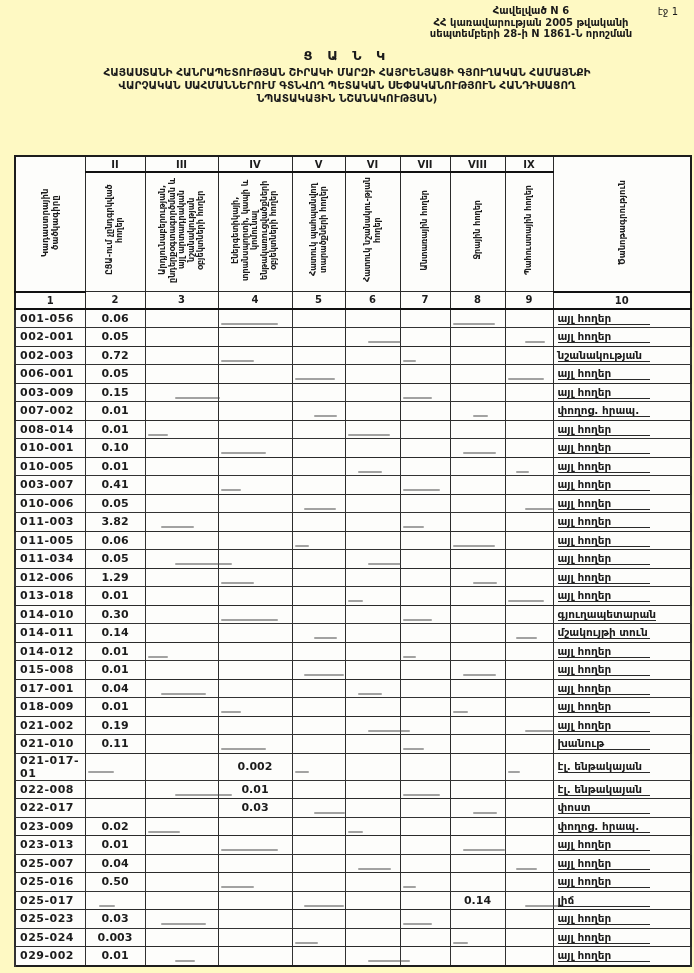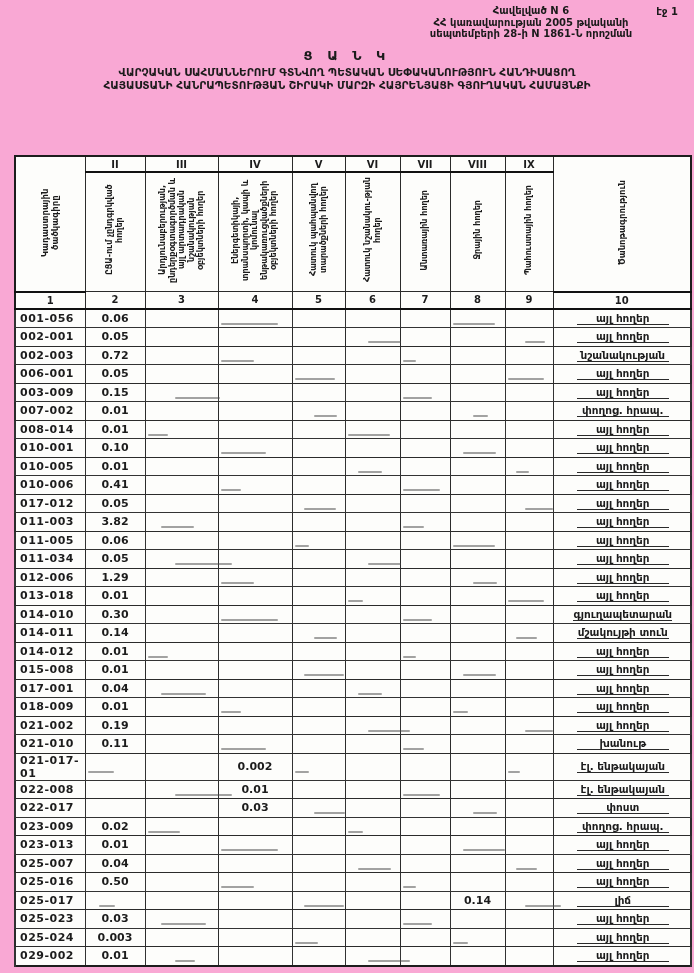--- a/index.html
+++ b/index.html
@@ -6,31 +6,31 @@
   body{
     width:694px;height:973px;
     background:#f4f4f2;
     font-family:"DejaVu Sans", sans-serif;
     color:#1b1b1b;
     position:relative;
     overflow:hidden;
   }
   .page{
     position:absolute;inset:0;
-    background:#f9a8d4;
+    background:#fef9c3;
   }
   
   .doc-header{
     position:absolute;top:5px;left:400px;width:262px;
     text-align:center;
     font-size:10px;font-weight:bold;line-height:1.15;
   }
   .page-label{
     position:absolute;top:6px;right:16px;
-    font-size:10px;font-weight:bold;
+    font-size:10px;font-weight:normal;
   }
   
   .doc-title{
     position:absolute;top:48px;left:0;width:100%;
     text-align:center;
     font-size:13px;font-weight:bold;letter-spacing:5px;
   }
   .doc-subtitle{
     position:absolute;top:66px;left:10px;width:674px;
     text-align:center;
@@ -68,21 +68,21 @@
     white-space:normal;
   }
   .vtext.big{font-size:8.5px;}
   tbody td{height:17.5px;font-size:11px;}
   tbody td.code{
     text-align:left;padding-left:4px;
     font-size:11px;letter-spacing:.5px;
     border-left:2px solid #1d1d1d;
   }
   tbody td.num{text-align:center;font-size:11px;}
-  tbody td.note{position:relative;text-align:center;padding-left:4px;font-size:10.5px;border-right:2px solid #1d1d1d;}
+  tbody td.note{position:relative;text-align:left;padding-left:4px;font-size:10.5px;border-right:2px solid #1d1d1d;}
   .note-text{
     display:inline-block;
     min-width:92px;
     border-bottom:1.2px solid #2a2a2a;
     padding-bottom:0px;
     white-space:nowrap;
   }
   .smudge{
     display:block;height:1.6px;background:#474747;opacity:.5;border-radius:1px;
   }
@@ -98,22 +98,23 @@
   <div class="doc-header">
     <div>Հավելված N 6</div>
     <div>ՀՀ կառավարության 2005 թվականի</div>
     <div>սեպտեմբերի 28-ի N 1861-Ն որոշման</div>
   </div>
   <div class="page-label">էջ 1</div>
 
   <div class="doc-title">Ց Ա Ն Կ</div>
 
   <div class="doc-subtitle">
+    <div>ՀԱՅԱՍՏԱՆԻ ՀԱՆՐԱՊԵՏՈՒԹՅԱՆ ՇԻՐԱԿԻ ՄԱՐԶԻ ՀԱՅՐԵՆՅԱՑԻ ԳՅՈՒՂԱԿԱՆ ՀԱՄԱՅՆՔԻ</div>
     <div>ՎԱՐՉԱԿԱՆ ՍԱՀՄԱՆՆԵՐՈՒՄ ԳՏՆՎՈՂ ՊԵՏԱԿԱՆ ՍԵՓԱԿԱՆՈՒԹՅՈՒՆ ՀԱՆԴԻՍԱՑՈՂ</div>
-    <div>ՀԱՅԱՍՏԱՆԻ ՀԱՆՐԱՊԵՏՈՒԹՅԱՆ ՇԻՐԱԿԻ ՄԱՐԶԻ ՀԱՅՐԵՆՅԱՑԻ ԳՅՈՒՂԱԿԱՆ ՀԱՄԱՅՆՔԻ</div>
+    <div>ՆՊԱՏԱԿԱՅԻՆ ՆՇԱՆԱԿՈՒԹՅԱՆ)</div>
   </div>
 
   <table class="land">
     <colgroup>
       <col style="width:70px">
         <col style="width:60px">
         <col style="width:73px">
       <col style="width:74px">
         <col style="width:53px">
         <col style="width:55px">
@@ -301,37 +302,37 @@
             <i class="smudge" style="width: 48%; margin-left: 20%; margin-top: 11px;"></i>
           </td>
           <td class="num"></td>
           <td class="num"></td>
           <td class="num">
             <i class="smudge" style="width: 30%; margin-left: 20%; margin-top: 11px;"></i>
           </td>
           <td class="note"><span class="note-text">այլ հողեր</span></td>
         </tr>
         <tr>
+          <td class="code">003-007</td>
+          <td class="num">0.41</td>
+          <td class="num"></td>
+          <td class="num">
+            <i class="smudge" style="width: 30%; margin-left: 0%; margin-top: 11px;"></i>
+          </td>
+          <td class="num"></td>
+          <td class="num"></td>
+          <td class="num">
+            <i class="smudge" style="width: 84%; margin-left: 0%; margin-top: 11px;"></i>
+          </td>
+          <td class="num"></td>
+          <td class="num"></td>
+          <td class="note"><span class="note-text">այլ հողեր</span></td>
+        </tr>
+        <tr>
           <td class="code">010-006</td>
-          <td class="num">0.41</td>
-          <td class="num"></td>
-          <td class="num">
-            <i class="smudge" style="width: 30%; margin-left: 0%; margin-top: 11px;"></i>
-          </td>
-          <td class="num"></td>
-          <td class="num"></td>
-          <td class="num">
-            <i class="smudge" style="width: 84%; margin-left: 0%; margin-top: 11px;"></i>
-          </td>
-          <td class="num"></td>
-          <td class="num"></td>
-          <td class="note"><span class="note-text">այլ հողեր</span></td>
-        </tr>
-        <tr>
-          <td class="code">017-012</td>
           <td class="num">0.05</td>
           <td class="num"></td>
           <td class="num"></td>
           <td class="num">
             <i class="smudge" style="width: 66%; margin-left: 20%; margin-top: 11px;"></i>
           </td>
           <td class="num"></td>
           <td class="num"></td>
           <td class="num"></td>
           <td class="num">

